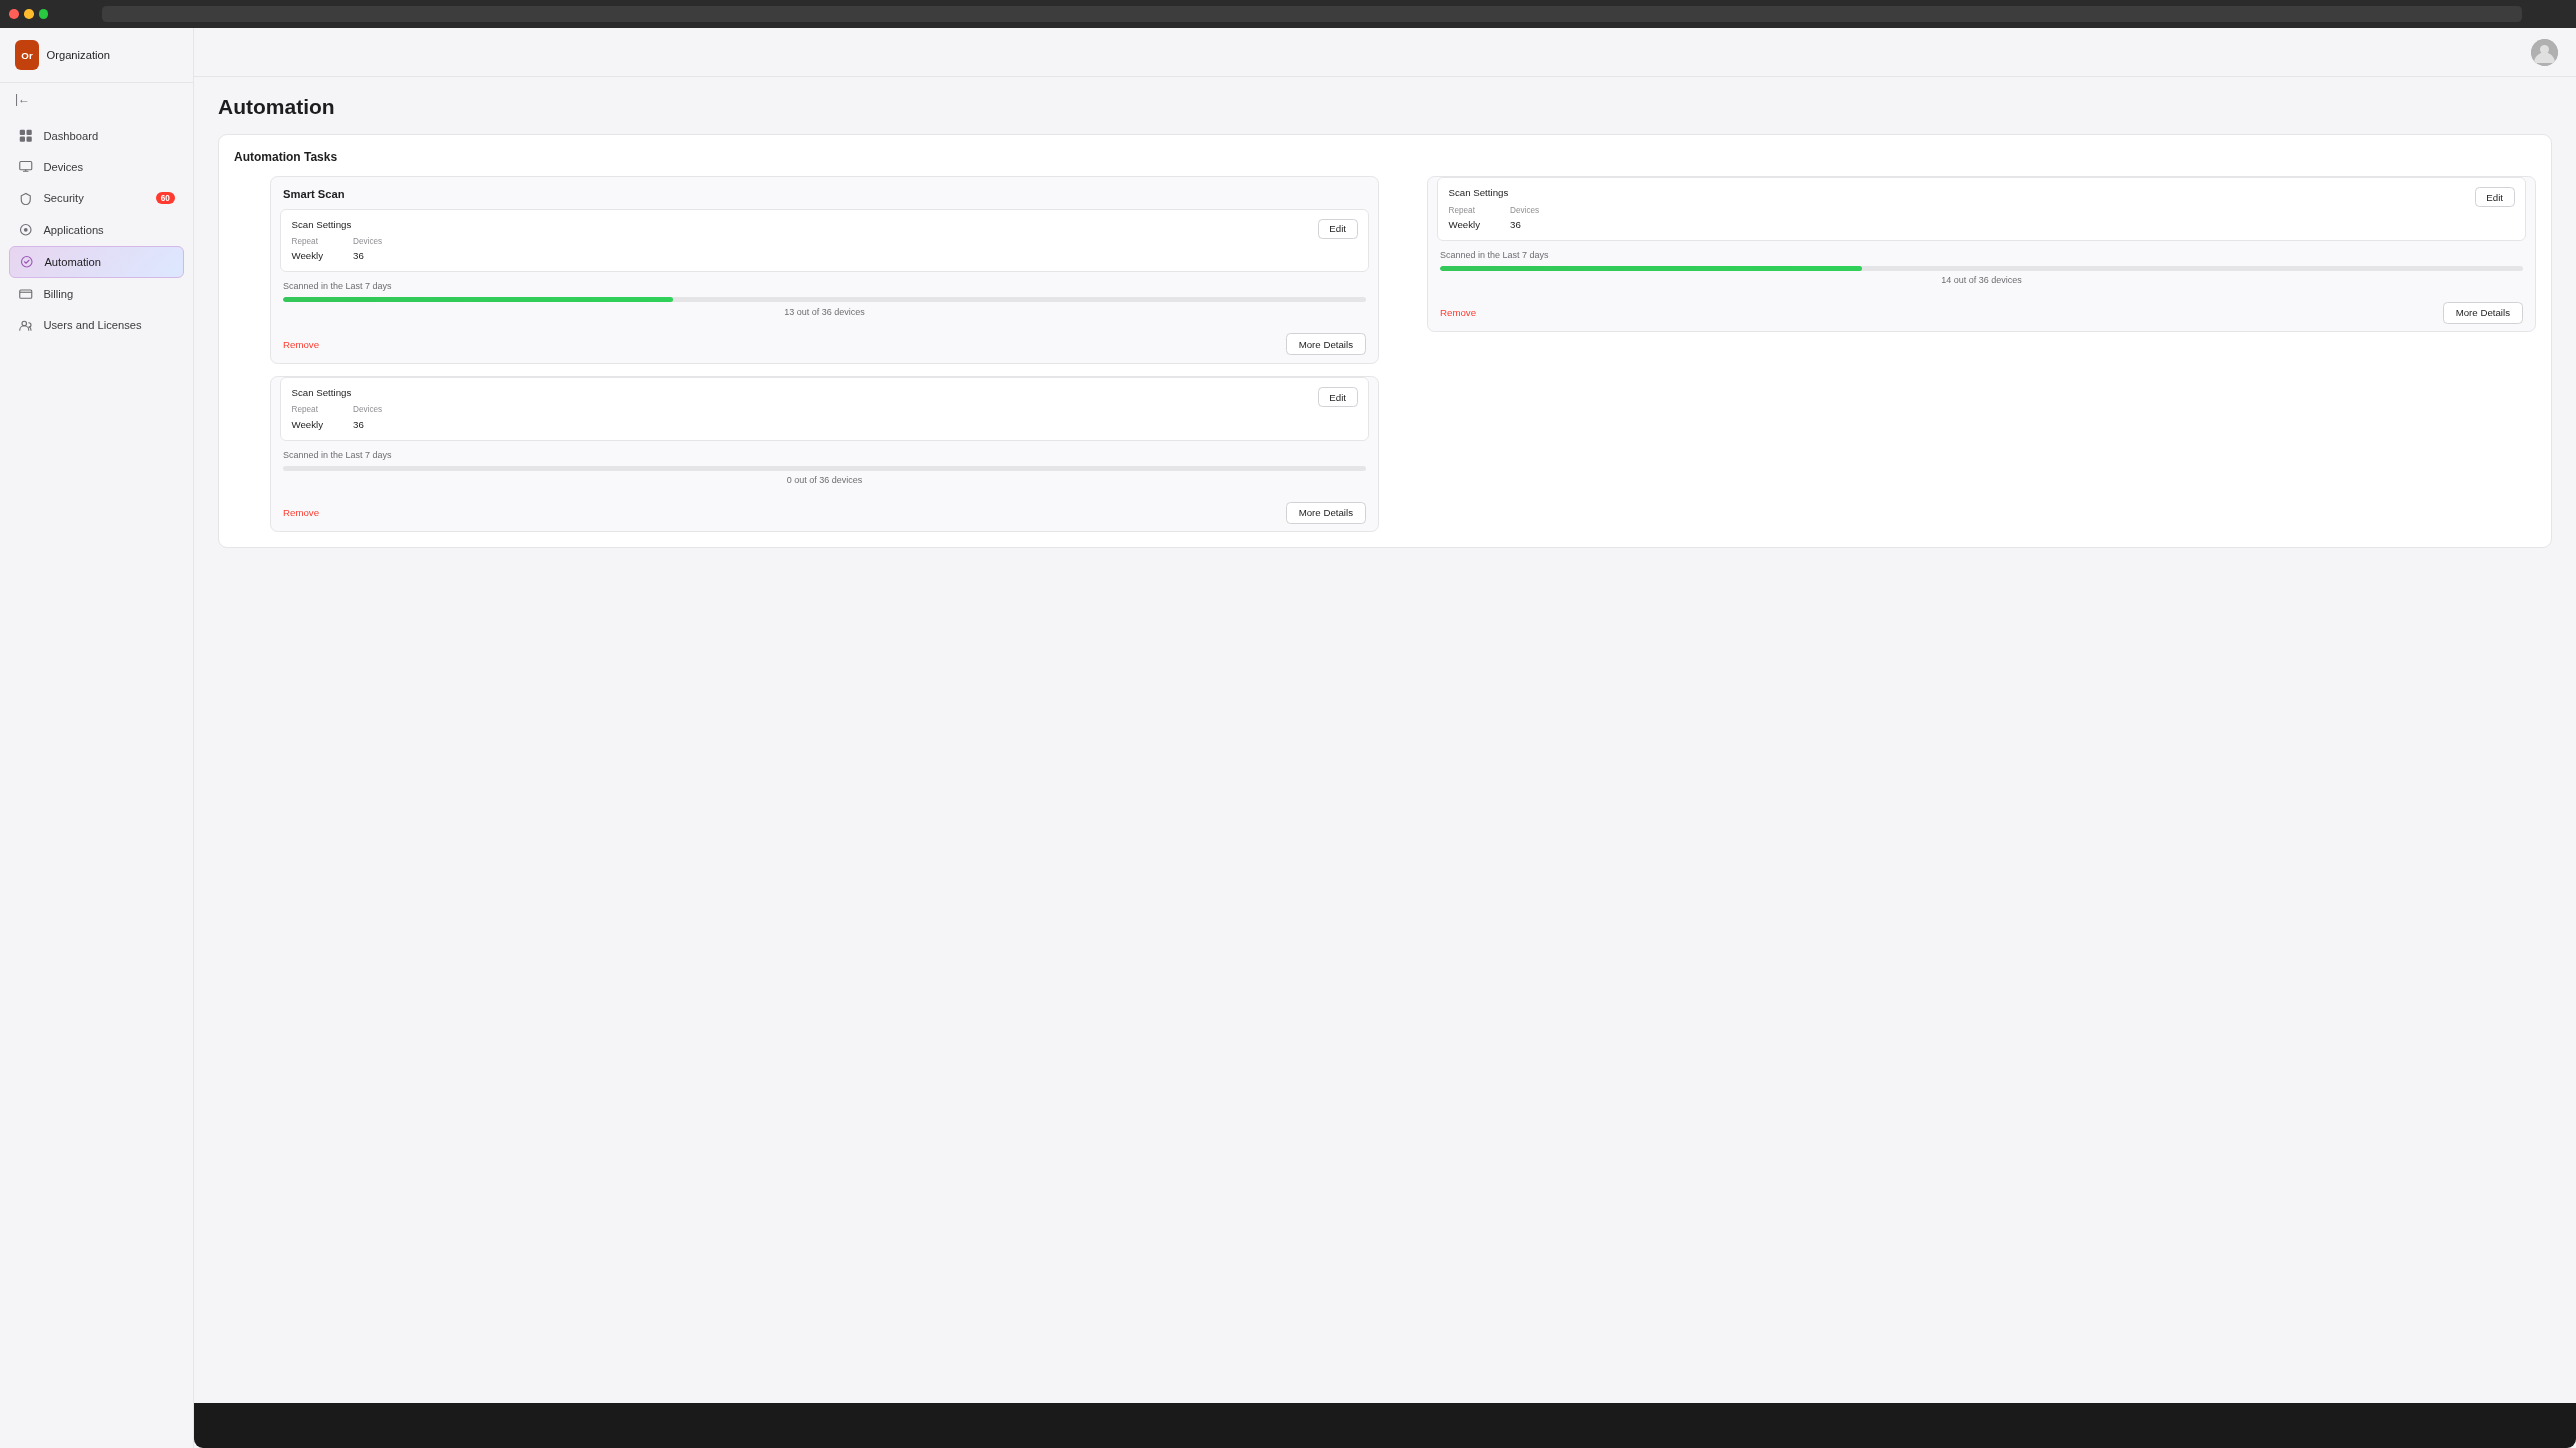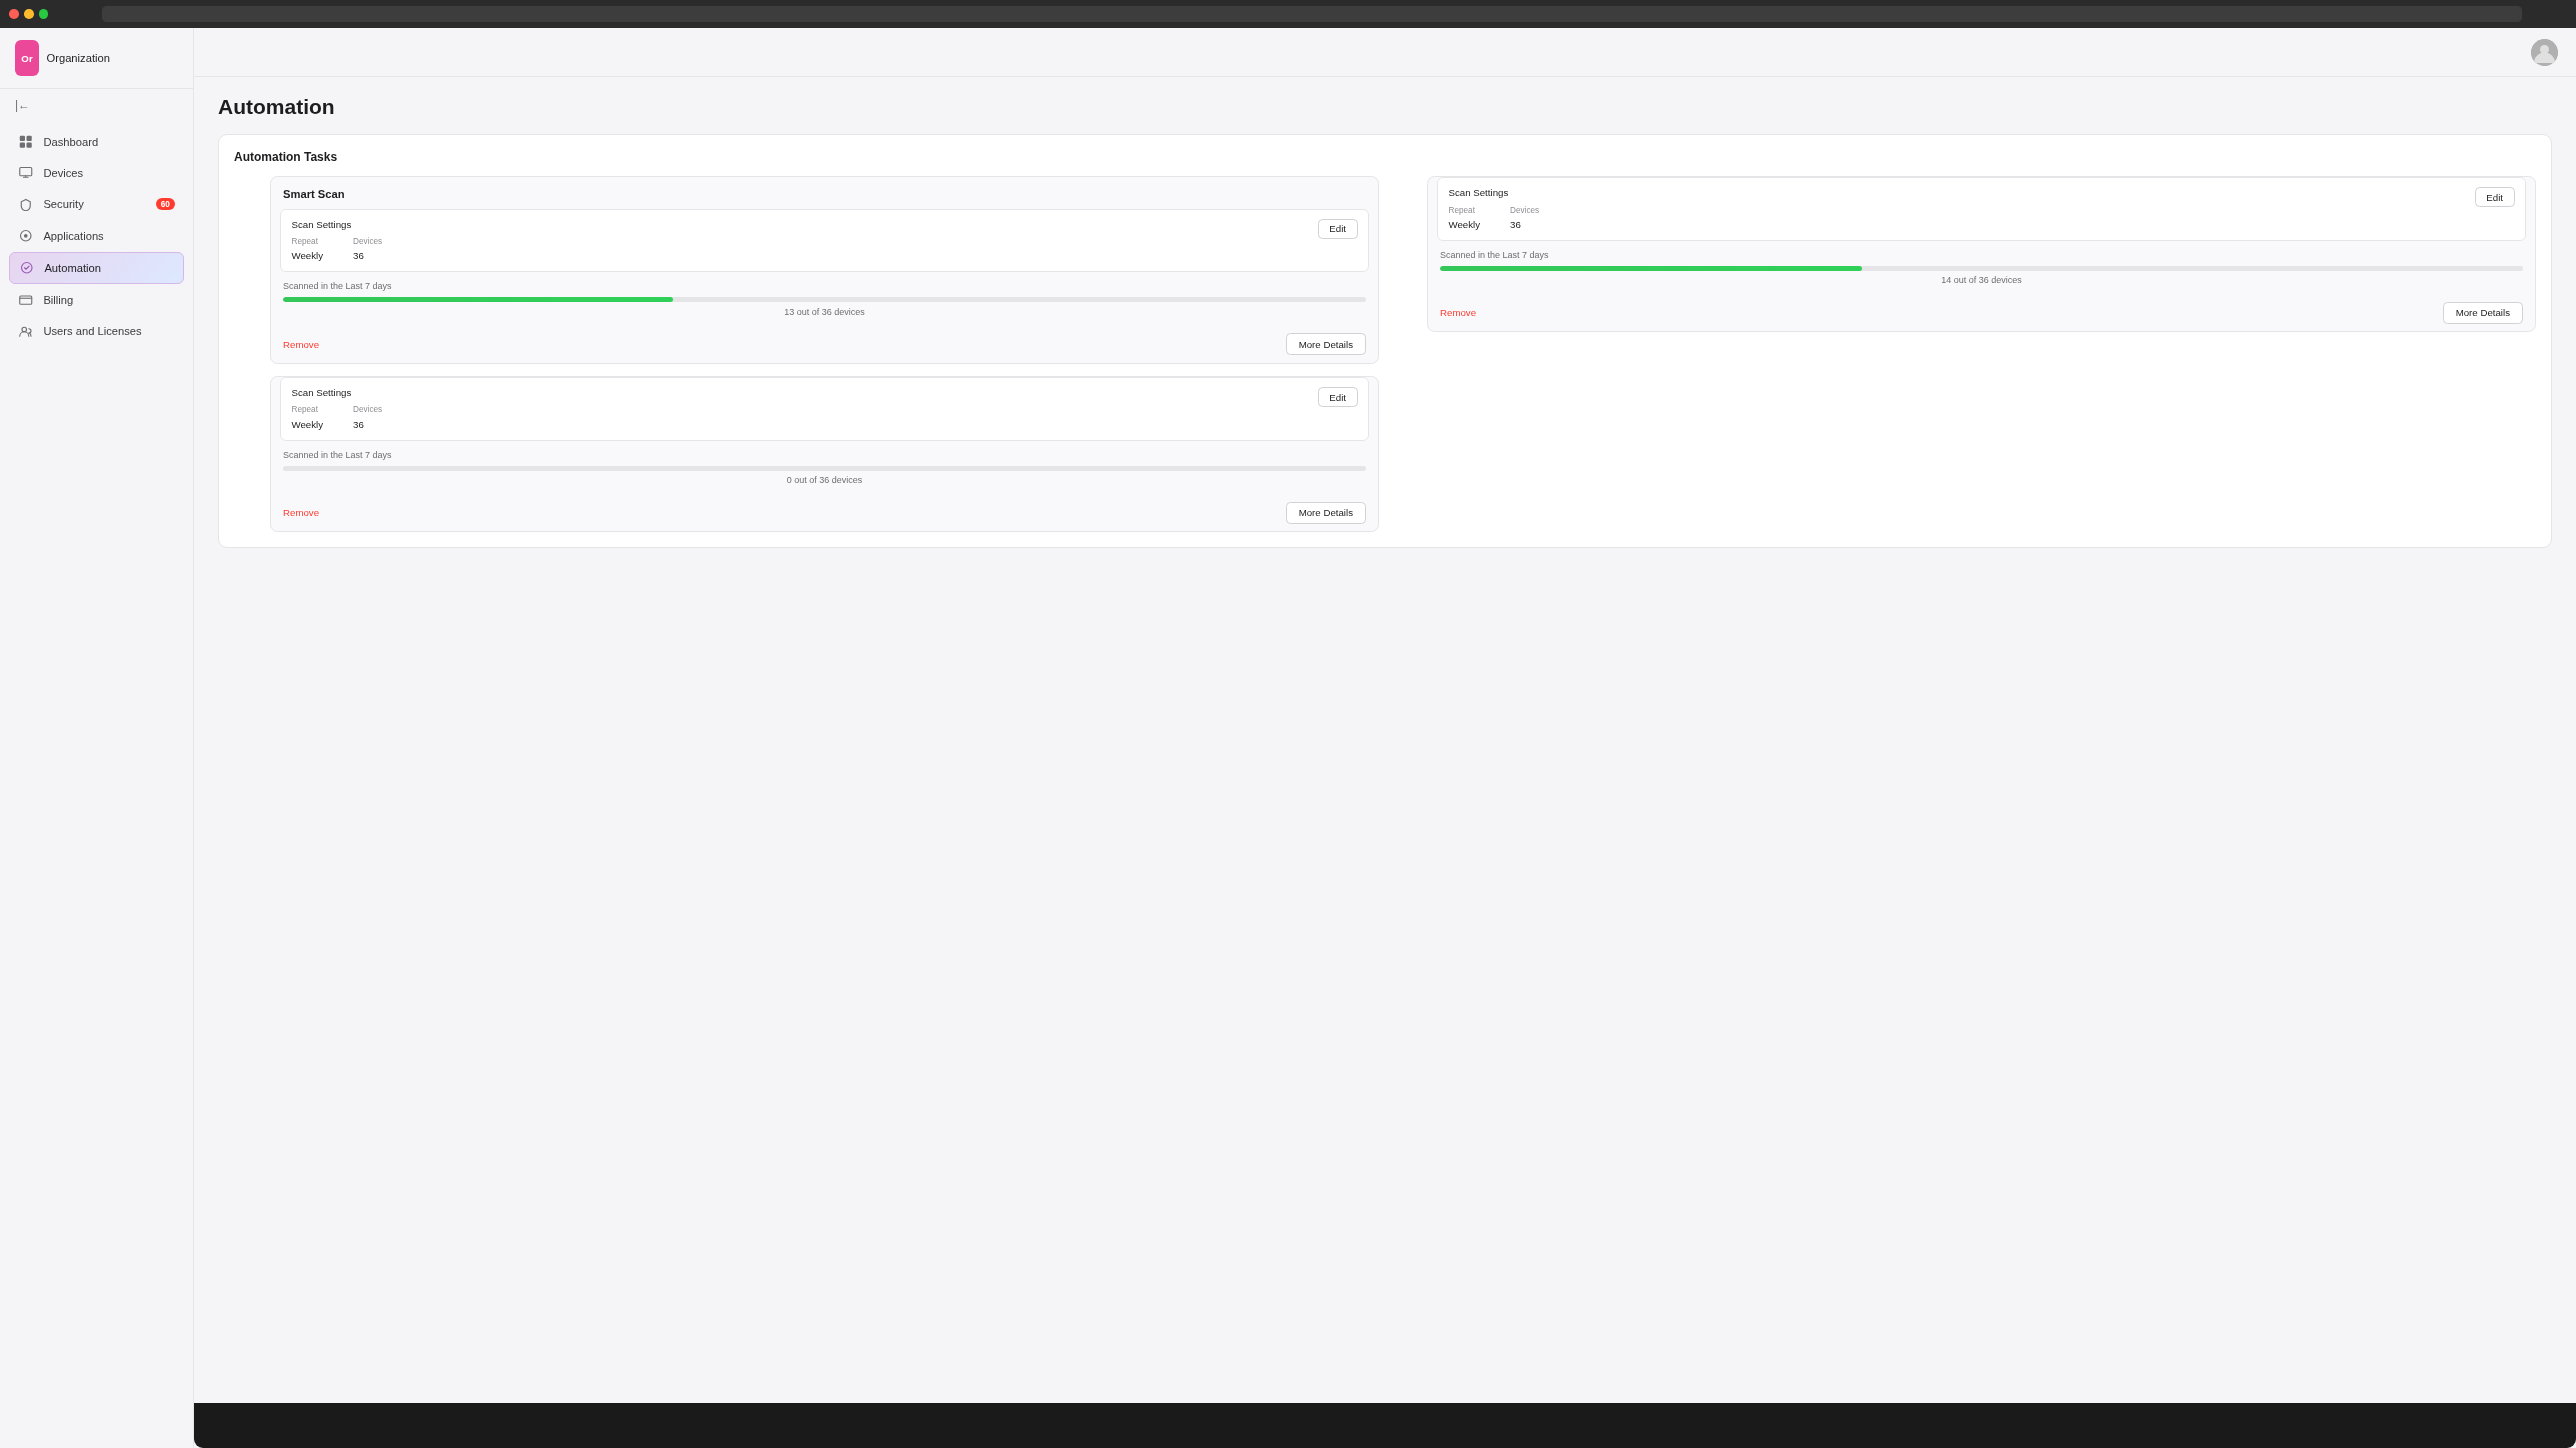--- a/index.html
+++ b/index.html
@@ -60,23 +60,23 @@
     }
     .sidebar-header {
       display: flex;
       align-items: center;
       padding: 12px 15px;
       gap: 7.5px;
       border-bottom: 0.7px solid #e5e5e7;
     }
     .org-avatar {
       width: 24px;
-      height: 36px;
+      height: 30px;
       border-radius: 6px;
-      background: #ec4899;
+      background: #c2410c;
       display: flex;
       align-items: center;
       justify-content: center;
       color: white;
       font-size: 9.7px;
       font-weight: 600;
       flex-shrink: 0;
     }
     .org-name {
       font-size: 11.2px;

